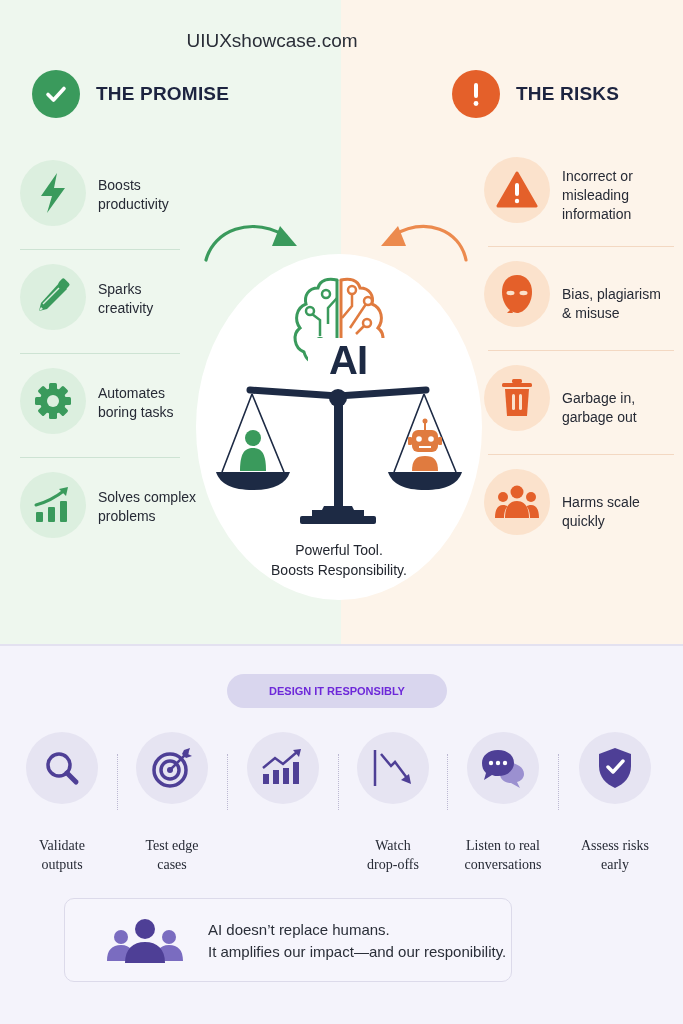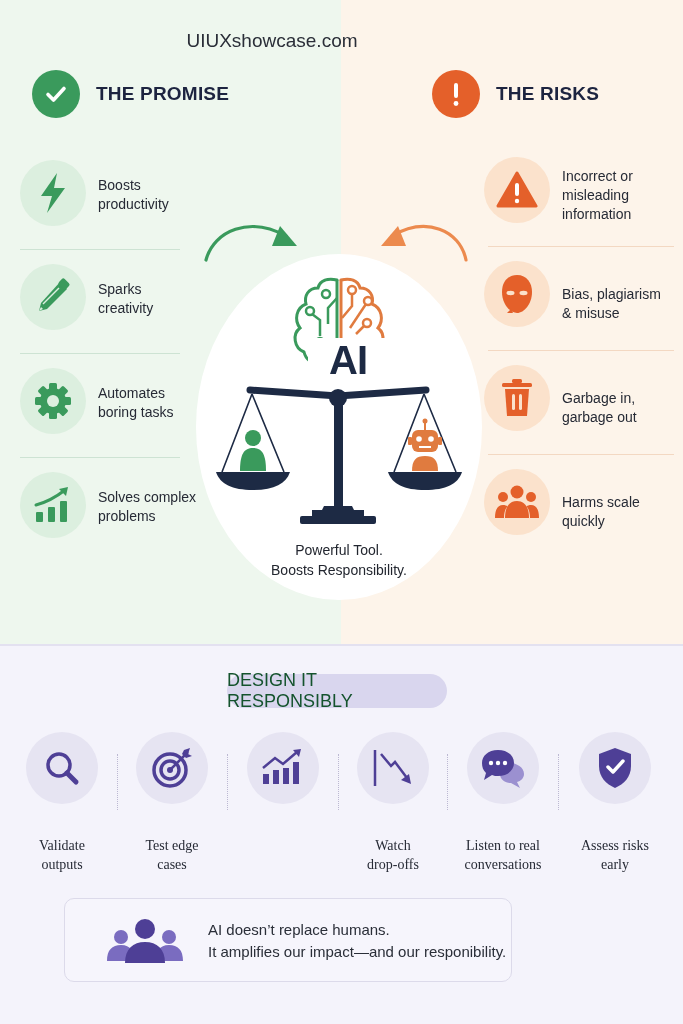--- a/index.html
+++ b/index.html
@@ -11,42 +11,42 @@
   .bg-right { position: absolute; left: 341px; top: 0; width: 342px; height: 645px; background: #fdf4ea; }
   .divider-line { position: absolute; left: 0; top: 644px; width: 683px; height: 2px; background: #e3e1f0; }
 
   .site { position: absolute; top: 30px; left: 0; width: 544px; text-align: center; font-size: 19px; color: #2a2e38; }
 
   .hdr { position: absolute; top: 70px; display: flex; align-items: center; }
   .hdr .badge { width: 48px; height: 48px; border-radius: 50%; display: flex; align-items: center; justify-content: center; color: #fff; }
   .hdr .title { margin-left: 16px; font-weight: bold; font-size: 19px; color: #1d2440; letter-spacing: 0.2px; }
   .hdr.promise { left: 32px; }
   .hdr.promise .badge { background: #3a9a5c; }
-  .hdr.risks { left: 432px; }
+  .hdr.risks { left: 452px; }
   .hdr.risks .badge { background: #e4602a; }
 
   .list { position: absolute; width: 190px; }
   .list.left { left: 20px; top: 160px; }
   .list.right { left: 484px; top: 157px; width: 190px; }
   .item { height: 104px; display: flex; align-items: flex-start; position: relative; }
   .item .ic { width: 66px; height: 66px; border-radius: 50%; display: flex; align-items: center; justify-content: center; flex: none; }
   .list.left .ic { background: #dcefdf; }
   .list.right .ic { background: #fbe2cc; }
   .item .txt { margin-left: 12px; margin-top: 16px; font-size: 14px; line-height: 19px; color: #262a35; width: 110px; }
   .list.right .item .txt { margin-top: 10px; width: 112px; }
   .sep { position: absolute; left: 0; height: 1.5px; bottom: 14px; }
   .list.left .sep { width: 160px; background: #cde3d3; }
   .list.right .sep { width: 186px; background: #f3d8c2; left: 4px; }
 
   .center { position: absolute; left: 196px; top: 254px; width: 286px; height: 346px; border-radius: 50%; background: #ffffff; }
   .tagline { position: absolute; left: 196px; top: 540px; width: 286px; text-align: center; font-size: 14px; line-height: 20px; color: #22262f; }
 
   .arrow { position: absolute; }
 
-  .pill { position: absolute; left: 227px; top: 674px; width: 220px; height: 34px; border-radius: 17px; background: #d9d6ee; display: flex; align-items: center; justify-content: center; font-weight: normal; font-size: 18px; color: #14532d; }
+  .pill { position: absolute; left: 227px; top: 674px; width: 220px; height: 34px; border-radius: 17px; background: #d9d6ee; display: flex; align-items: center; justify-content: center; font-weight: bold; font-size: 11px; color: #6d28d9; }
 
   .steps { position: absolute; left: 0; top: 728px; width: 683px; height: 140px; }
   .step { position: absolute; top: 0; width: 112px; text-align: center; }
   .step .c { width: 72px; height: 72px; border-radius: 50%; background: #e6e4f2; margin: 4px auto 0; display: flex; align-items: center; justify-content: center; }
   .step .lbl { margin-top: 32px; font-size: 14px; line-height: 19px; color: #262a35; font-family: Liberation Serif, serif; }
   .vsep { position: absolute; top: 26px; width: 0; height: 56px; border-left: 1.5px dotted #bcb8d2; }
 
   .quote { position: absolute; left: 64px; top: 898px; width: 448px; height: 84px; border: 1.5px solid #dcdaea; border-radius: 10px; background: #f6f5fc; }
   .quote .qi { position: absolute; left: 42px; top: 18px; }
   .quote .qt { position: absolute; left: 143px; top: 20px; font-size: 15px; line-height: 22px; color: #2a2e38; }

